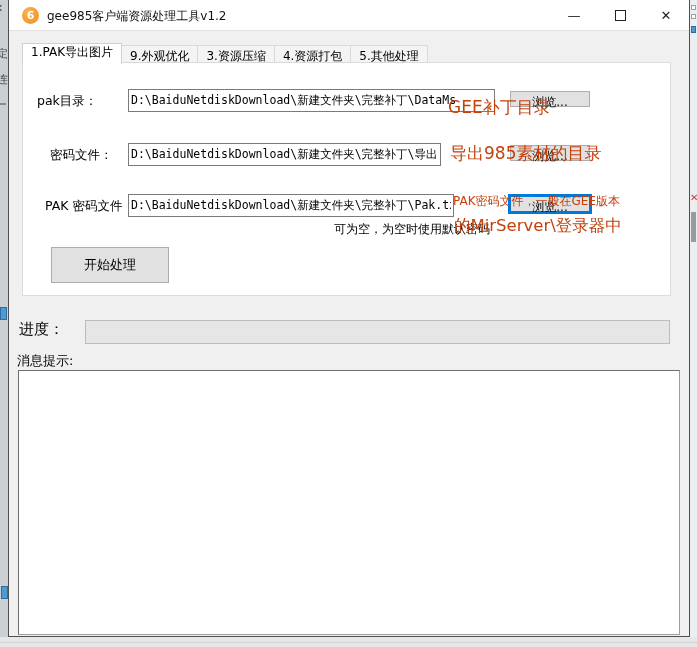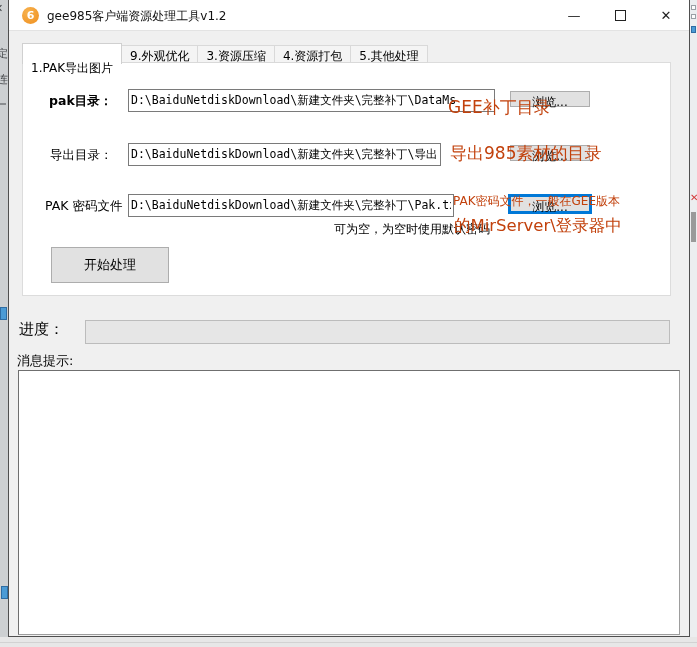--- a/index.html
+++ b/index.html
@@ -31,21 +31,21 @@
   .winbtns{position:absolute;right:0;top:0;height:31px;display:flex;}
   .winbtn{width:46px;height:31px;display:flex;align-items:center;justify-content:center;
           font-size:13px;color:#222;cursor:default;}
   .maxi{width:11px;height:11px;border:1px solid #222;}
 
   
   .tabstrip{position:absolute;left:13px;top:43px;height:20px;display:flex;align-items:flex-end;z-index:3;}
   .tab{height:18px;padding:2px 8px 0 8px;font-size:12px;background:#f4f4f4;border:1px solid #d9d9d9;
        border-left:none;white-space:nowrap;}
   .tab:first-child{border-left:1px solid #d9d9d9;}
-  .tab.active{height:21px;padding-top:16px;background:#ffffff;border:1px solid #d0d0d0;border-bottom:none;
+  .tab.active{height:21px;padding-top:0;background:#ffffff;border:1px solid #d0d0d0;border-bottom:none;
               position:relative;z-index:4;margin-bottom:-1px;}
 
   .panel{position:absolute;left:13px;top:62px;width:649px;height:234px;background:#ffffff;
          border:1px solid #dcdcdc;z-index:2;}
   .flabel{position:absolute;font-size:12.5px;white-space:nowrap;}
   .ftext{position:absolute;height:23px;border:1px solid #7a7a7a;background:#fff;
          font-family:"DejaVu Sans Mono","Liberation Mono",monospace;font-size:11.5px;
          padding:0 2px;color:#000;outline:none;}
   .browse{position:absolute;width:80px;height:16px;background:#e1e1e1;border:1px solid #adadad;
           font-size:12px;text-align:center;line-height:21px;color:#000;}
@@ -113,25 +113,25 @@
     <div class="tabstrip">
       <div class="tab active">1.PAK导出图片</div>
       <div class="tab">9.外观优化</div>
       <div class="tab">3.资源压缩</div>
       <div class="tab">4.资源打包</div>
       <div class="tab">5.其他处理</div>
     </div>
 
     <div class="panel">
 
-      <div class="flabel" style="left:26px;top:30px;font-weight:bold;">pak目录：</div>
+      <div class="flabel" style="left:14px;top:30px;">pak目录：</div>
       <input class="ftext" style="left: 105px; top: 26px; width: 367px;" value="D:\BaiduNetdiskDownload\新建文件夹\完整补丁\DataMs">
       <div class="browse" style="left:487px;top:28px;">浏览...</div>
 
-      <div class="flabel" style="left:27px;top:84px;">导出目录：</div>
+      <div class="flabel" style="left:27px;top:84px;">密码文件：</div>
       <input class="ftext" style="left: 105px; top: 80px; width: 313px;" value="D:\BaiduNetdiskDownload\新建文件夹\完整补丁\导出">
       <div class="browse" style="left:487px;top:82px;">浏览...</div>
 
       <div class="flabel" style="left:22px;top:135px;">PAK 密码文件：</div>
       <input class="ftext" style="left: 105px; top: 131px; width: 326px;" value="D:\BaiduNetdiskDownload\新建文件夹\完整补丁\Pak.txt">
       <div class="browse focus" style="left:487px;top:133px;">浏览...</div>
       <div class="hint" style="left:311px;top:158px;">可为空，为空时使用默认密码</div>
 
       <div class="startbtn">开始处理</div>
     </div>

